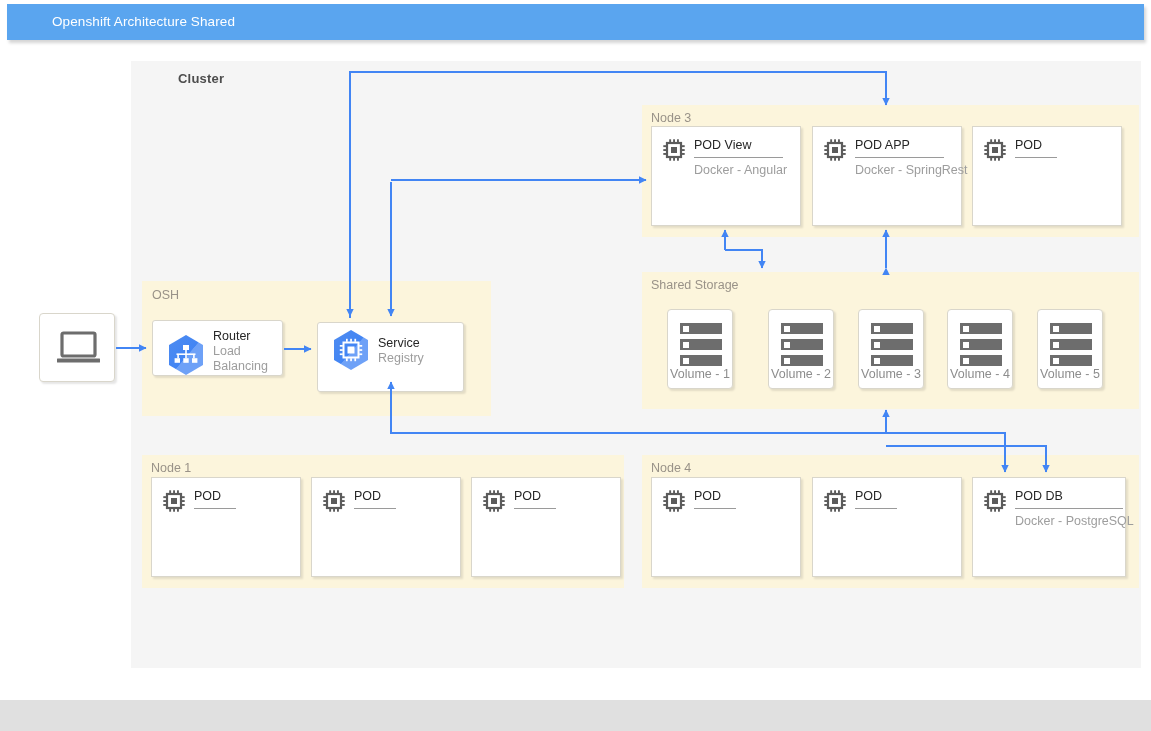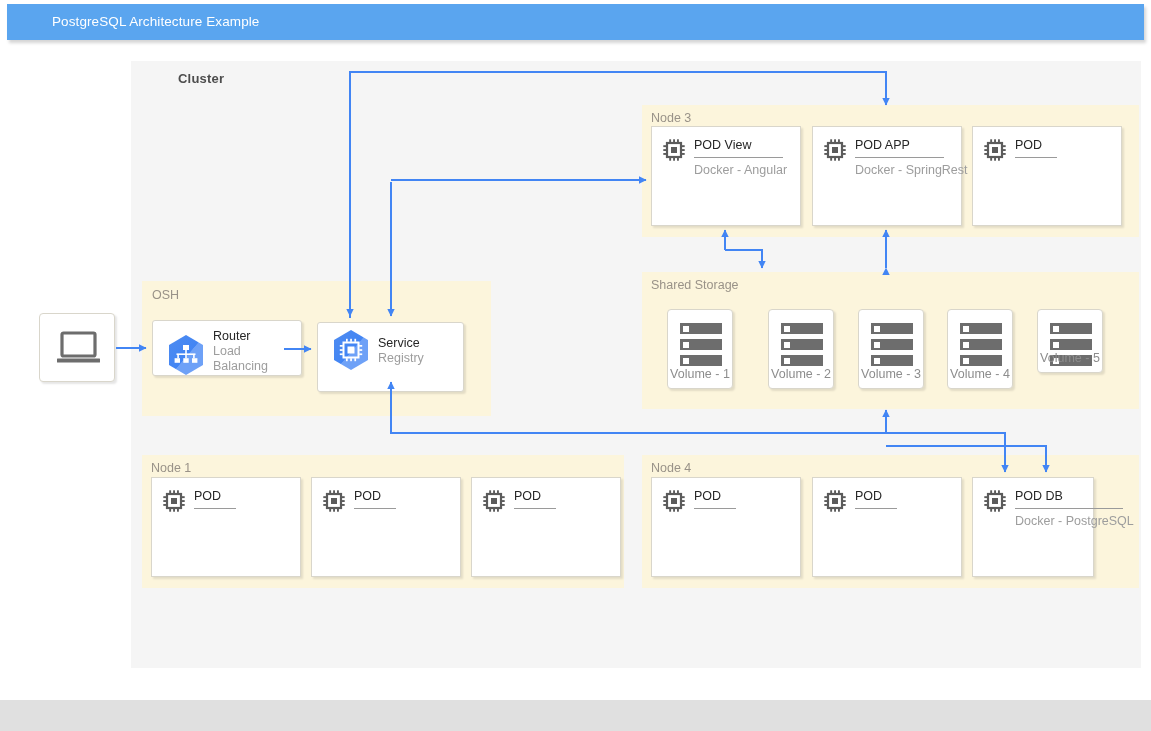--- a/index.html
+++ b/index.html
@@ -190,37 +190,37 @@
     top: 0;
     width: 1151px;
     height: 731px;
     pointer-events: none;
   }
 </style>
 </head>
 <body>
 
 <div id="titlebar">
-  <div class="title-text">PostgreSQL Architecture Example</div>
+  <div class="title-text">Openshift Architecture Shared</div>
 </div>
 
 <div id="cluster-panel"></div>
 <div id="cluster-label">Cluster</div>
 
 <div class="card rounded" style="left:39px; top:313px; width:76px; height:69px;">
   <svg style="position:absolute;left:16px;top:17px;" width="45" height="35" viewBox="0 0 45 35">
     <rect x="6" y="2" width="33" height="23" rx="1.5" fill="none" stroke="#6d6d6d" stroke-width="3.2"></rect>
     <rect x="1" y="27.5" width="43" height="4" rx="0.5" fill="#6d6d6d"></rect>
   </svg>
 </div>
 
 <div class="zone" style="left:142px; top:281px; width:349px; height:135px;"></div>
 <div class="zone-label" style="left:152px; top:288px;">OSH</div>
 
-<div class="hexbox" style="left:152px; top:320px; width:150px; height:56px;">
+<div class="hexbox" style="left:152px; top:320px; width:131px; height:56px;">
   <svg class="hex" viewBox="0 0 42 46">
     <defs>
       <linearGradient id="hexgA" x1="0" y1="0" x2="1" y2="1">
         <stop offset="0%" stop-color="#4f8cf0"></stop>
         <stop offset="52%" stop-color="#4285f4"></stop>
         <stop offset="53%" stop-color="#6ea1f7"></stop>
         <stop offset="100%" stop-color="#6ea1f7"></stop>
       </linearGradient>
     </defs>
     <polygon points="21,3 38,13 38,33 21,43 4,33 4,13" fill="url(#hexgA)"></polygon>
@@ -375,21 +375,21 @@
   <div class="vol-label">Volume - 3</div>
 </div>
 <div class="card rounded" style="left:947px; top:309px; width:66px; height:80px;">
   <div class="vol-stack">
     <div class="vol-bar"></div>
       <div class="vol-bar"></div>
       <div class="vol-bar"></div>
   </div>
   <div class="vol-label">Volume - 4</div>
 </div>
-<div class="card rounded" style="left:1037px; top:309px; width:66px; height:64px;">
+<div class="card rounded" style="left:1037px; top:309px; width:66px; height:80px;">
   <div class="vol-stack">
     <div class="vol-bar"></div>
       <div class="vol-bar"></div>
       <div class="vol-bar"></div>
   </div>
   <div class="vol-label">Volume - 5</div>
 </div>
 
 <div class="zone" style="left:142px; top:455px; width:482px; height:133px;"></div>
 <div class="zone-label" style="left:151px; top:461px;">Node 1</div>
@@ -501,21 +501,21 @@
         <rect x="1.3" y="11.1" width="3" height="1.9"></rect>
         <rect x="1.3" y="15" width="3" height="1.9"></rect>
       <rect x="19.7" y="7.2" width="3" height="1.9"></rect>
         <rect x="19.7" y="11.1" width="3" height="1.9"></rect>
         <rect x="19.7" y="15" width="3" height="1.9"></rect>
     </g>
   </svg>
   <div class="pod-title">POD</div>
   <div class="pod-rule" style="width:42px;"></div>
 </div>
-<div class="card" style="left:972px; top:477px; width:122px; height:100px;">
+<div class="card" style="left:972px; top:477px; width:154px; height:100px;">
   <svg class="pod-icon" viewBox="0 0 24 24">
     <g fill="#5b5b5b">
       <rect x="5" y="5" width="14" height="14" fill="none" stroke="#5b5b5b" stroke-width="2.2"></rect>
       <rect x="9" y="9" width="6" height="6"></rect>
       <rect x="7.2" y="1.3" width="1.9" height="3"></rect>
         <rect x="11.1" y="1.3" width="1.9" height="3"></rect>
         <rect x="15" y="1.3" width="1.9" height="3"></rect>
       <rect x="7.2" y="19.7" width="1.9" height="3"></rect>
         <rect x="11.1" y="19.7" width="1.9" height="3"></rect>
         <rect x="15" y="19.7" width="1.9" height="3"></rect>

